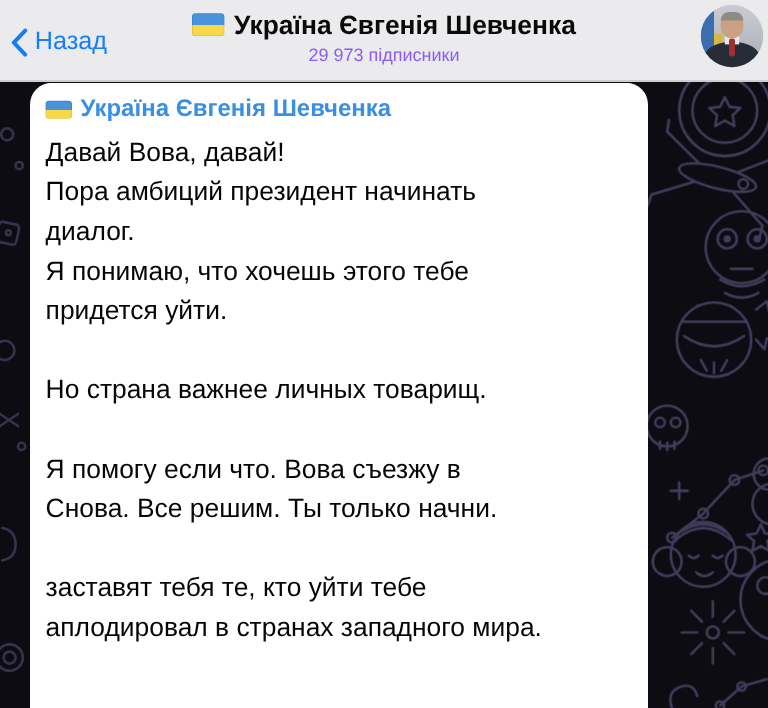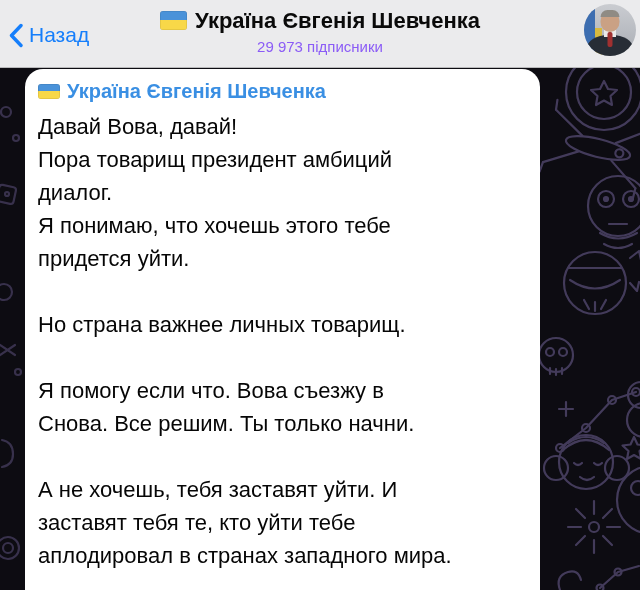--- a/index.html
+++ b/index.html
@@ -168,31 +168,30 @@
     </g>
   </svg>
 
   <div class="bubble">
     <div class="channel-row">
       <span class="flag flag-msg"></span>
       <span class="channel-name">Україна Євгенія Шевченка</span>
     </div>
     <div>
         <div class="msg-line">Давай Вова, давай!</div>
-        <div class="msg-line">Пора товарищ президент амбиций</div>
+        <div class="msg-line">Пора амбиций президент начинать</div>
         <div class="msg-line">диалог.</div>
         <div class="msg-line">Я понимаю, что хочешь этого тебе</div>
         <div class="msg-line">придется уйти.</div>
         <div class="blank-line"></div>
         <div class="msg-line">Но страна важнее личных товарищ.</div>
         <div class="blank-line"></div>
         <div class="msg-line">Я помогу если что. Вова съезжу в</div>
         <div class="msg-line">Снова. Все решим. Ты только начни.</div>
         <div class="blank-line"></div>
-        <div class="msg-line">А не хочешь, тебя заставят уйти. И</div>
         <div class="msg-line">заставят тебя те, кто уйти тебе</div>
         <div class="msg-line">аплодировал в странах западного мира.</div>
       </div>
   </div>
 
   <div class="navbar">
     <div class="back-button">
       <svg width="14" height="25" viewBox="0 0 14 25">
         <polyline points="12,2.5 2.5,12.5 12,22.5" fill="none" stroke="#157efb" stroke-width="3.4" stroke-linecap="round" stroke-linejoin="round"></polyline>
       </svg>

